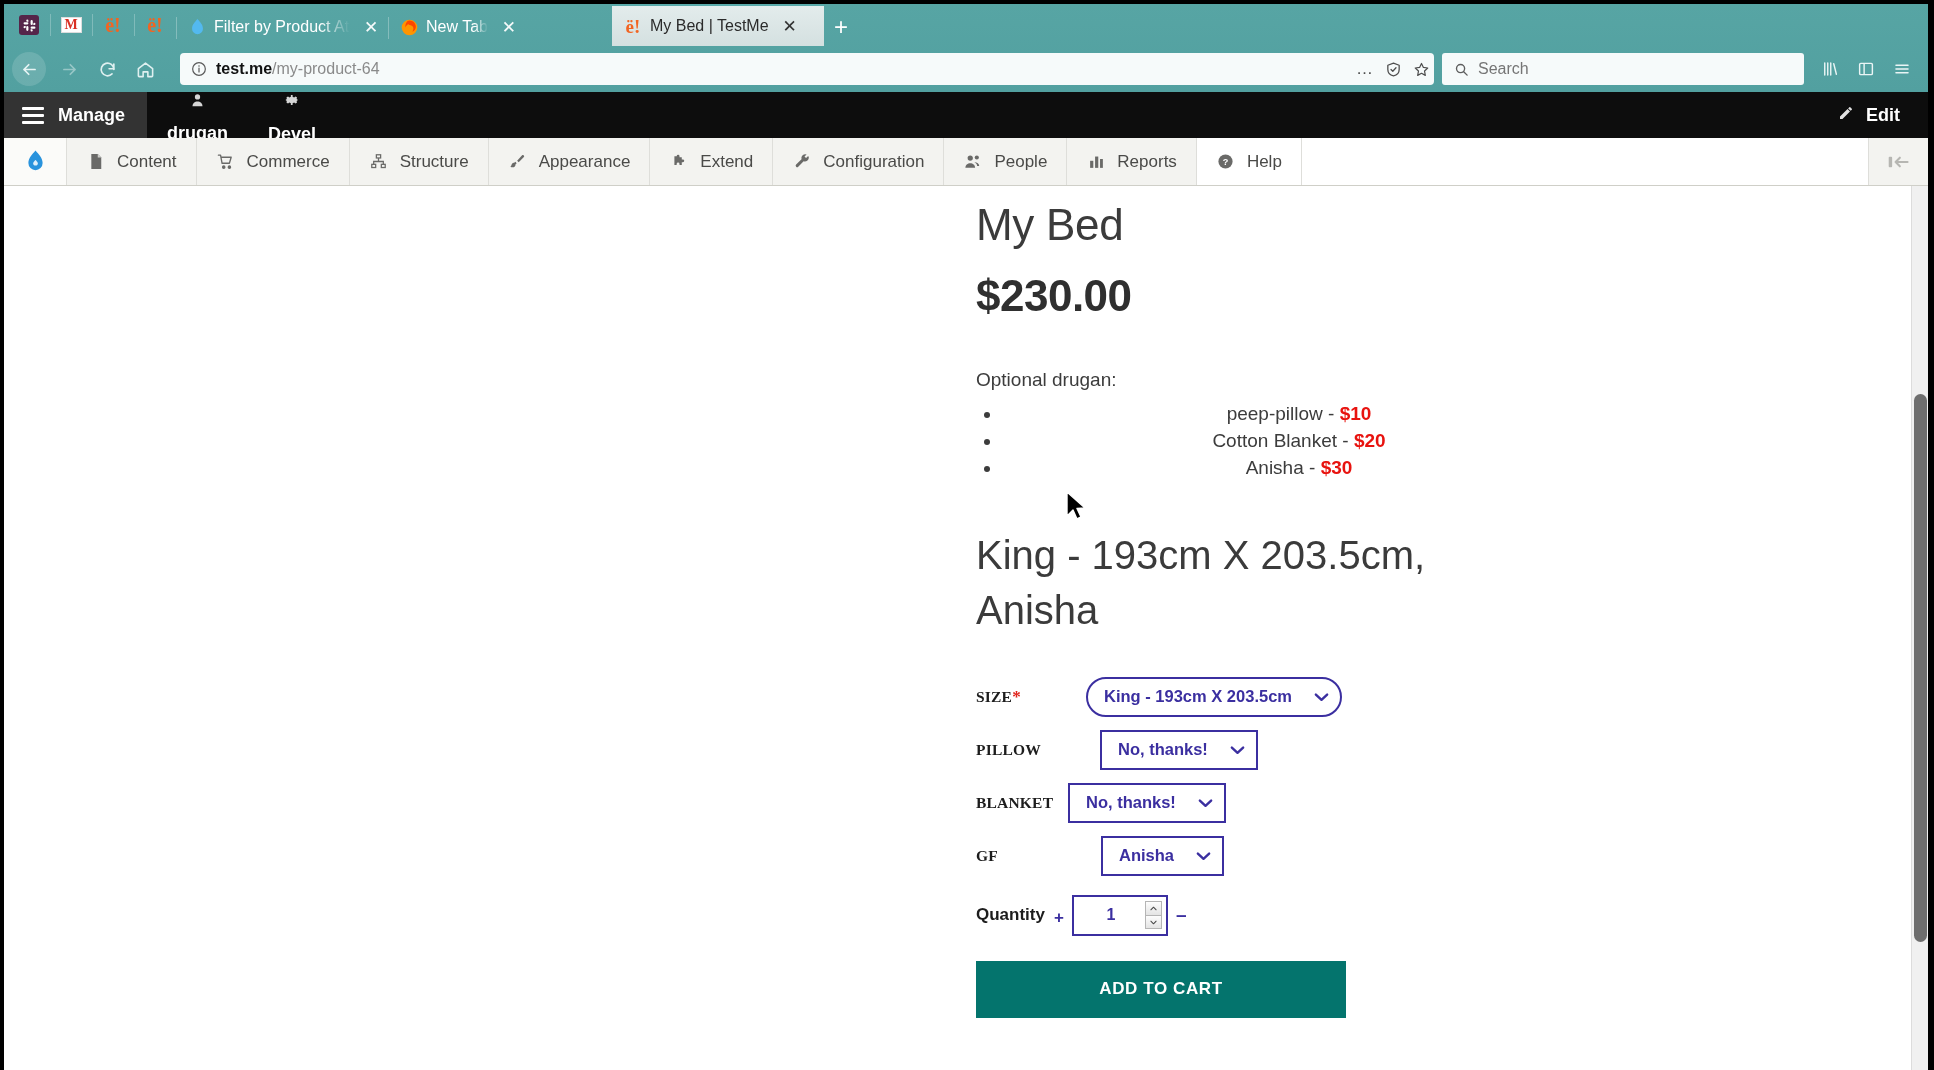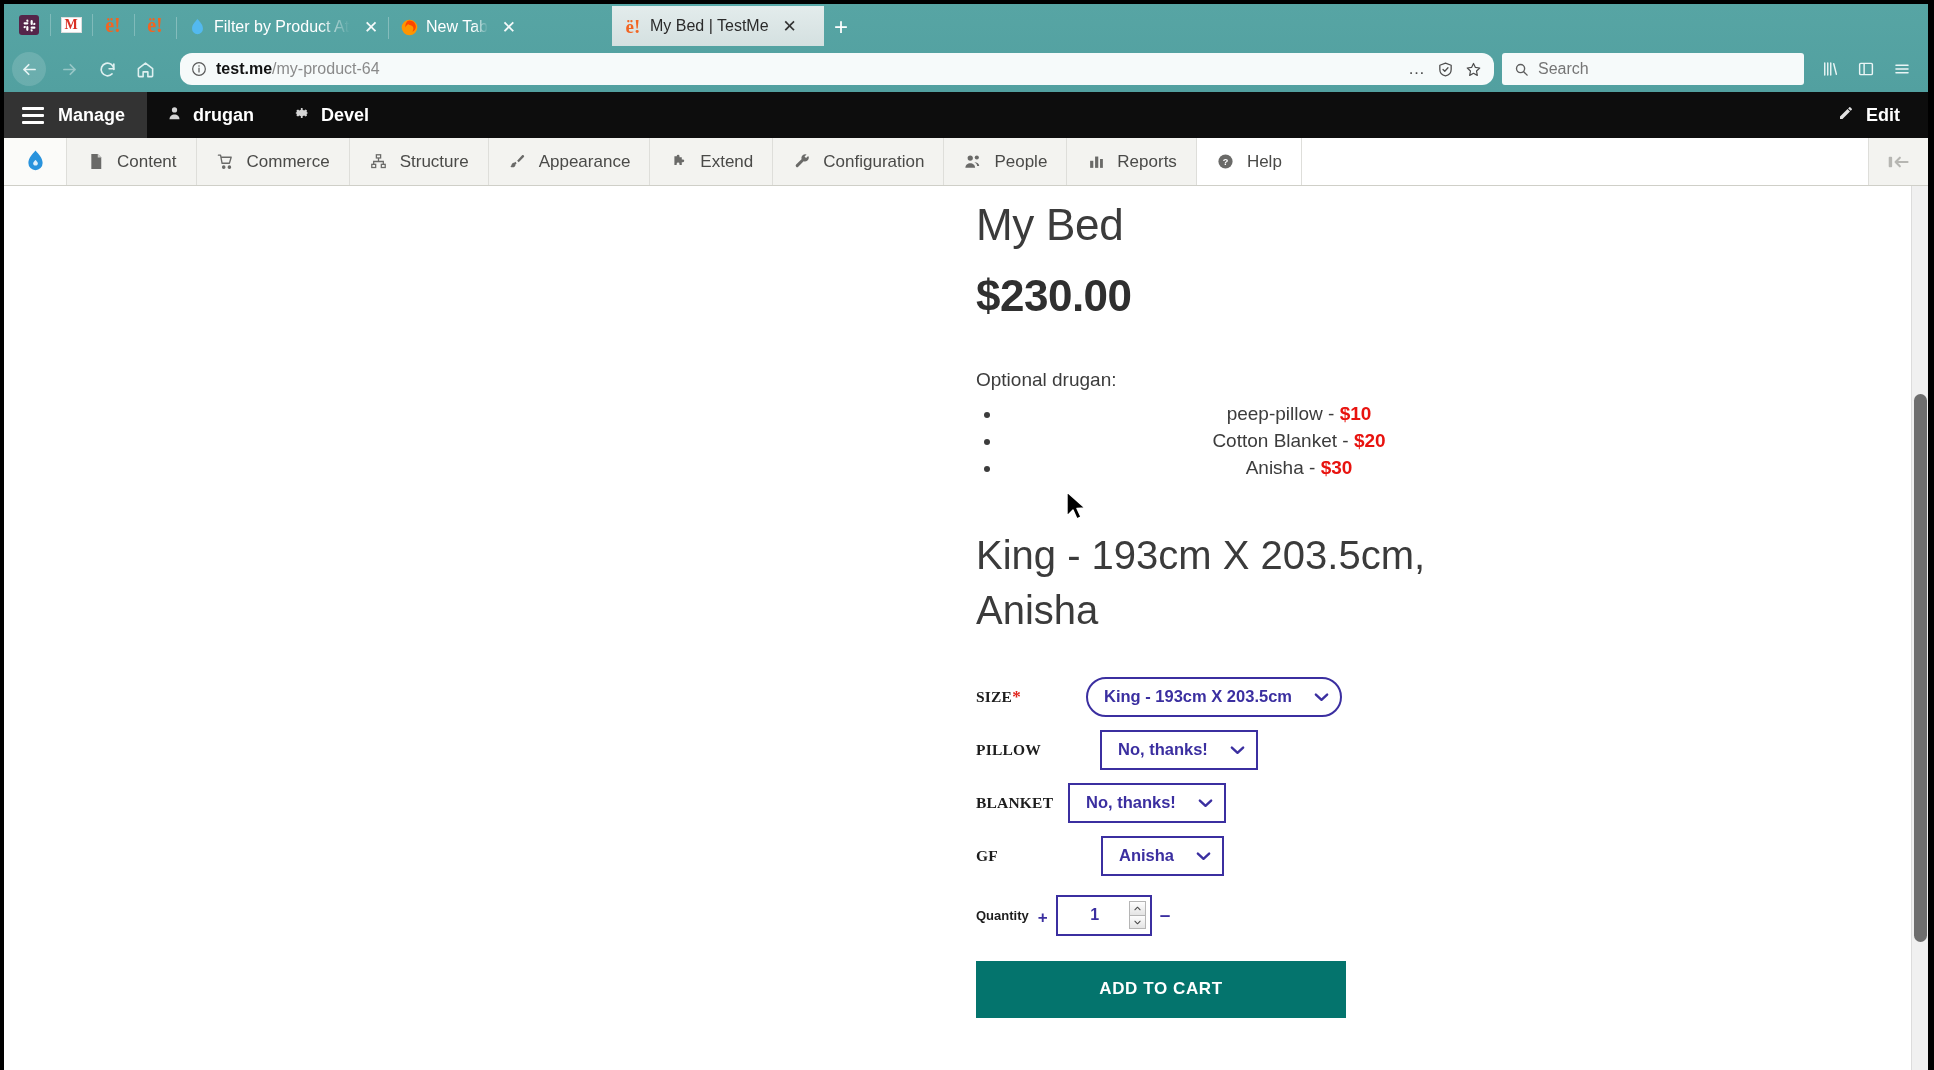--- a/index.html
+++ b/index.html
@@ -148,24 +148,24 @@
     width: 34px; height: 34px;
     margin-right: 4px;
     color: #dff0f0;
   }
   .nav-btn.fwd { color: rgba(255,255,255,0.38); }
 
   .url-bar {
     flex: 1;
     height: 32px;
     background: #f6fafa;
-    border-radius: 12px;
+    border-radius: 4px;
     display: flex;
     align-items: center;
-    padding: 0 8px 0 10px;
+    padding: 0 0 0 10px;
     margin: 0 8px 0 16px;
     min-width: 0;
   }
   .url-info-icon {
     width: 18px; height: 18px;
     flex: 0 0 18px;
     margin-right: 8px;
     color: #5a5a5a;
     display: flex; align-items: center; justify-content: center;
   }
@@ -178,21 +178,21 @@
   }
   .url-host { color: #121212; font-weight: bold; }
   .url-icons { display: flex; align-items: center; gap: 2px; }
   .url-icon {
     width: 26px; height: 26px;
     display: flex; align-items: center; justify-content: center;
     color: #4d4d4d;
   }
 
   .search-bar {
-    width: 302px;
+    width: 362px;
     height: 32px;
     background: #f6fafa;
     border-radius: 3px;
     display: flex;
     align-items: center;
     padding: 0 10px;
     margin-right: 10px;
   }
   .search-bar .mag {
     width: 18px; height: 18px; flex: 0 0 18px;
@@ -227,20 +227,21 @@
     font-size: 18px; font-weight: bold;
   }
   .hamburger { display: flex; flex-direction: column; gap: 4px; width: 22px; }
   .hamburger span { display:block; height: 3px; background: #fff; border-radius:1px; }
   .admin-item {
     display: flex; align-items: center;
     padding: 0 20px;
     gap: 11px;
     font-size: 18px; font-weight: bold;
     color: #ffffff;
+    flex-direction: column;
   }
   .admin-spacer { flex: 1; }
   .admin-edit {
     display: flex; align-items: center;
     padding: 0 28px 0 20px;
     gap: 12px;
     font-size: 18px; font-weight: bold;
     color: #fff;
   }
   .icon-person { font-size: 16px; color: #d5d5d5; }
@@ -376,21 +377,21 @@
     white-space: nowrap;
   }
   .sel .caret { font-size: 15px; line-height: 1; color: #3b2fa0; }
   .sel-size { margin-left: 28px; border-radius: 20px; }
   .sel-pillow { margin-left: 42px; }
   .sel-blanket { margin-left: 10px; }
   .sel-gf { margin-left: 43px; }
 
   .qty-row { margin-top: 19px; display: flex; align-items: center; }
   .qty-label {
-    font-size: 13px; font-weight: bold; color: #1d1d1d;
+    font-size: 17px; font-weight: bold; color: #1d1d1d;
     margin-right: 9px;
   }
   .qty-plus, .qty-minus {
     color: #3b2fa0;
     font-size: 17px;
     font-weight: bold;
     margin: 6px 6px 0 0;
   }
   .qty-minus { margin: 0 0 0 8px; font-size: 19px; }
   .qty-box {

